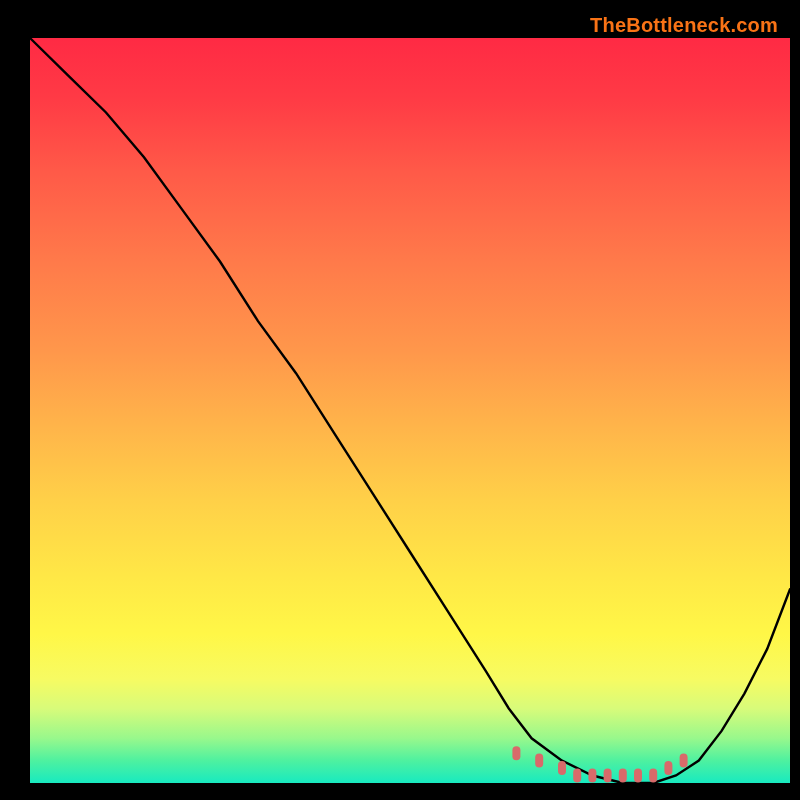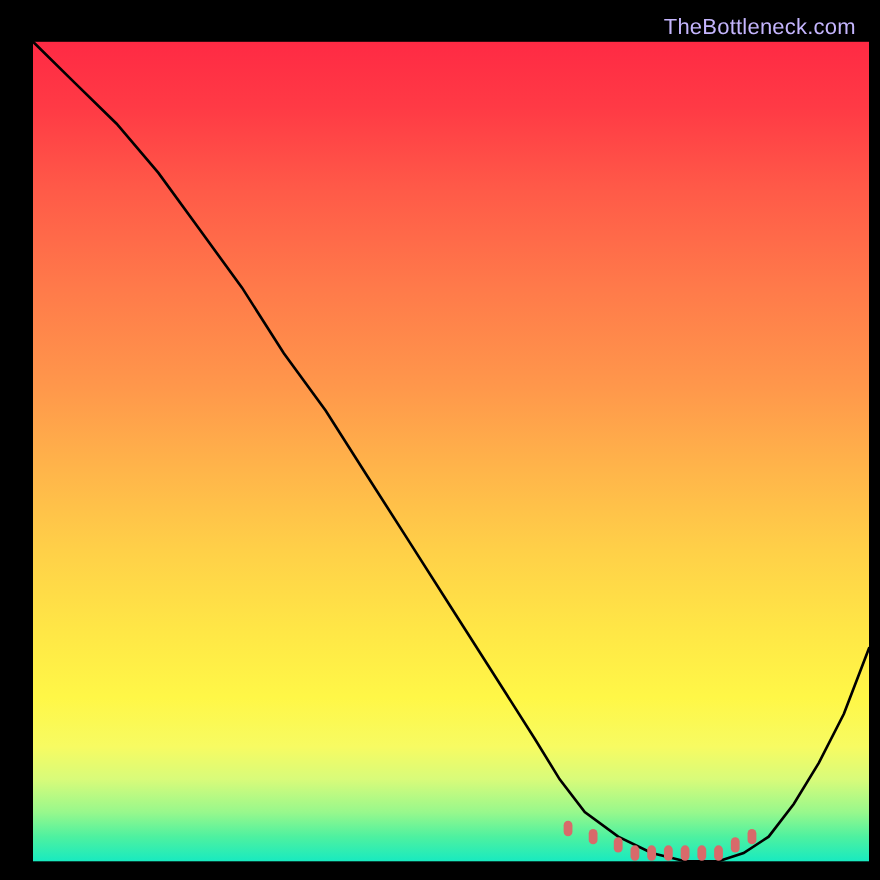--- a/index.html
+++ b/index.html
@@ -40,24 +40,24 @@
       #d8fb7a 90%,
       #98f88c 94%,
       #4ef1a0 97%,
       #18eac0 100%
     );
   }
   .watermark {
     position: absolute;
     right: 12px;
     top: 4px;
-    color: #c4b5fd;
+    color: #f97316;
     font-size: 20px;
     letter-spacing: 0.2px;
-    font-weight: 400;
+    font-weight: 700;
   }
   svg.curve {
     position: absolute;
     left: 0;
     top: 0;
     width: 760px;
     height: 745px;
     overflow: visible;
   }
 </style>

